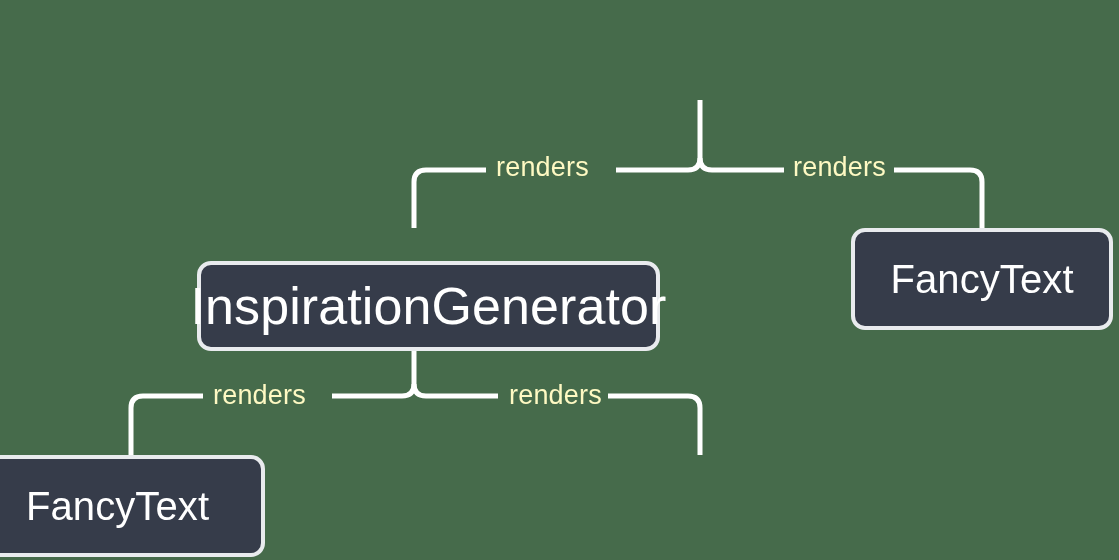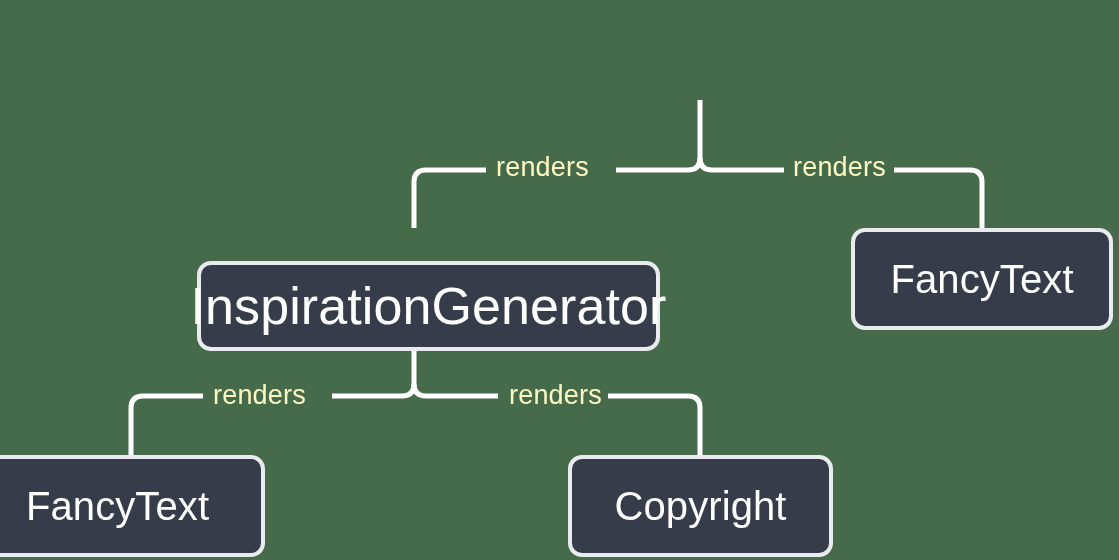--- a/index.html
+++ b/index.html
@@ -100,23 +100,20 @@
   </div>
 
   <div class="node" id="node-fancy-right">
     <span class="node-label">FancyText</span>
   </div>
 
   <div class="node" id="node-fancy-left">
     <span class="node-label">FancyText</span>
   </div>
 
-  <div class="node" id="node-copyright">
-    <span class="node-label">Copyright</span>
-  </div>
 
   <span class="edge-label" id="label-renders-1">renders</span>
 
   <span class="edge-label" id="label-renders-2">renders</span>
 
   <span class="edge-label" id="label-renders-3">renders</span>
 
   <span class="edge-label" id="label-renders-4">renders</span>
 
 </div>

